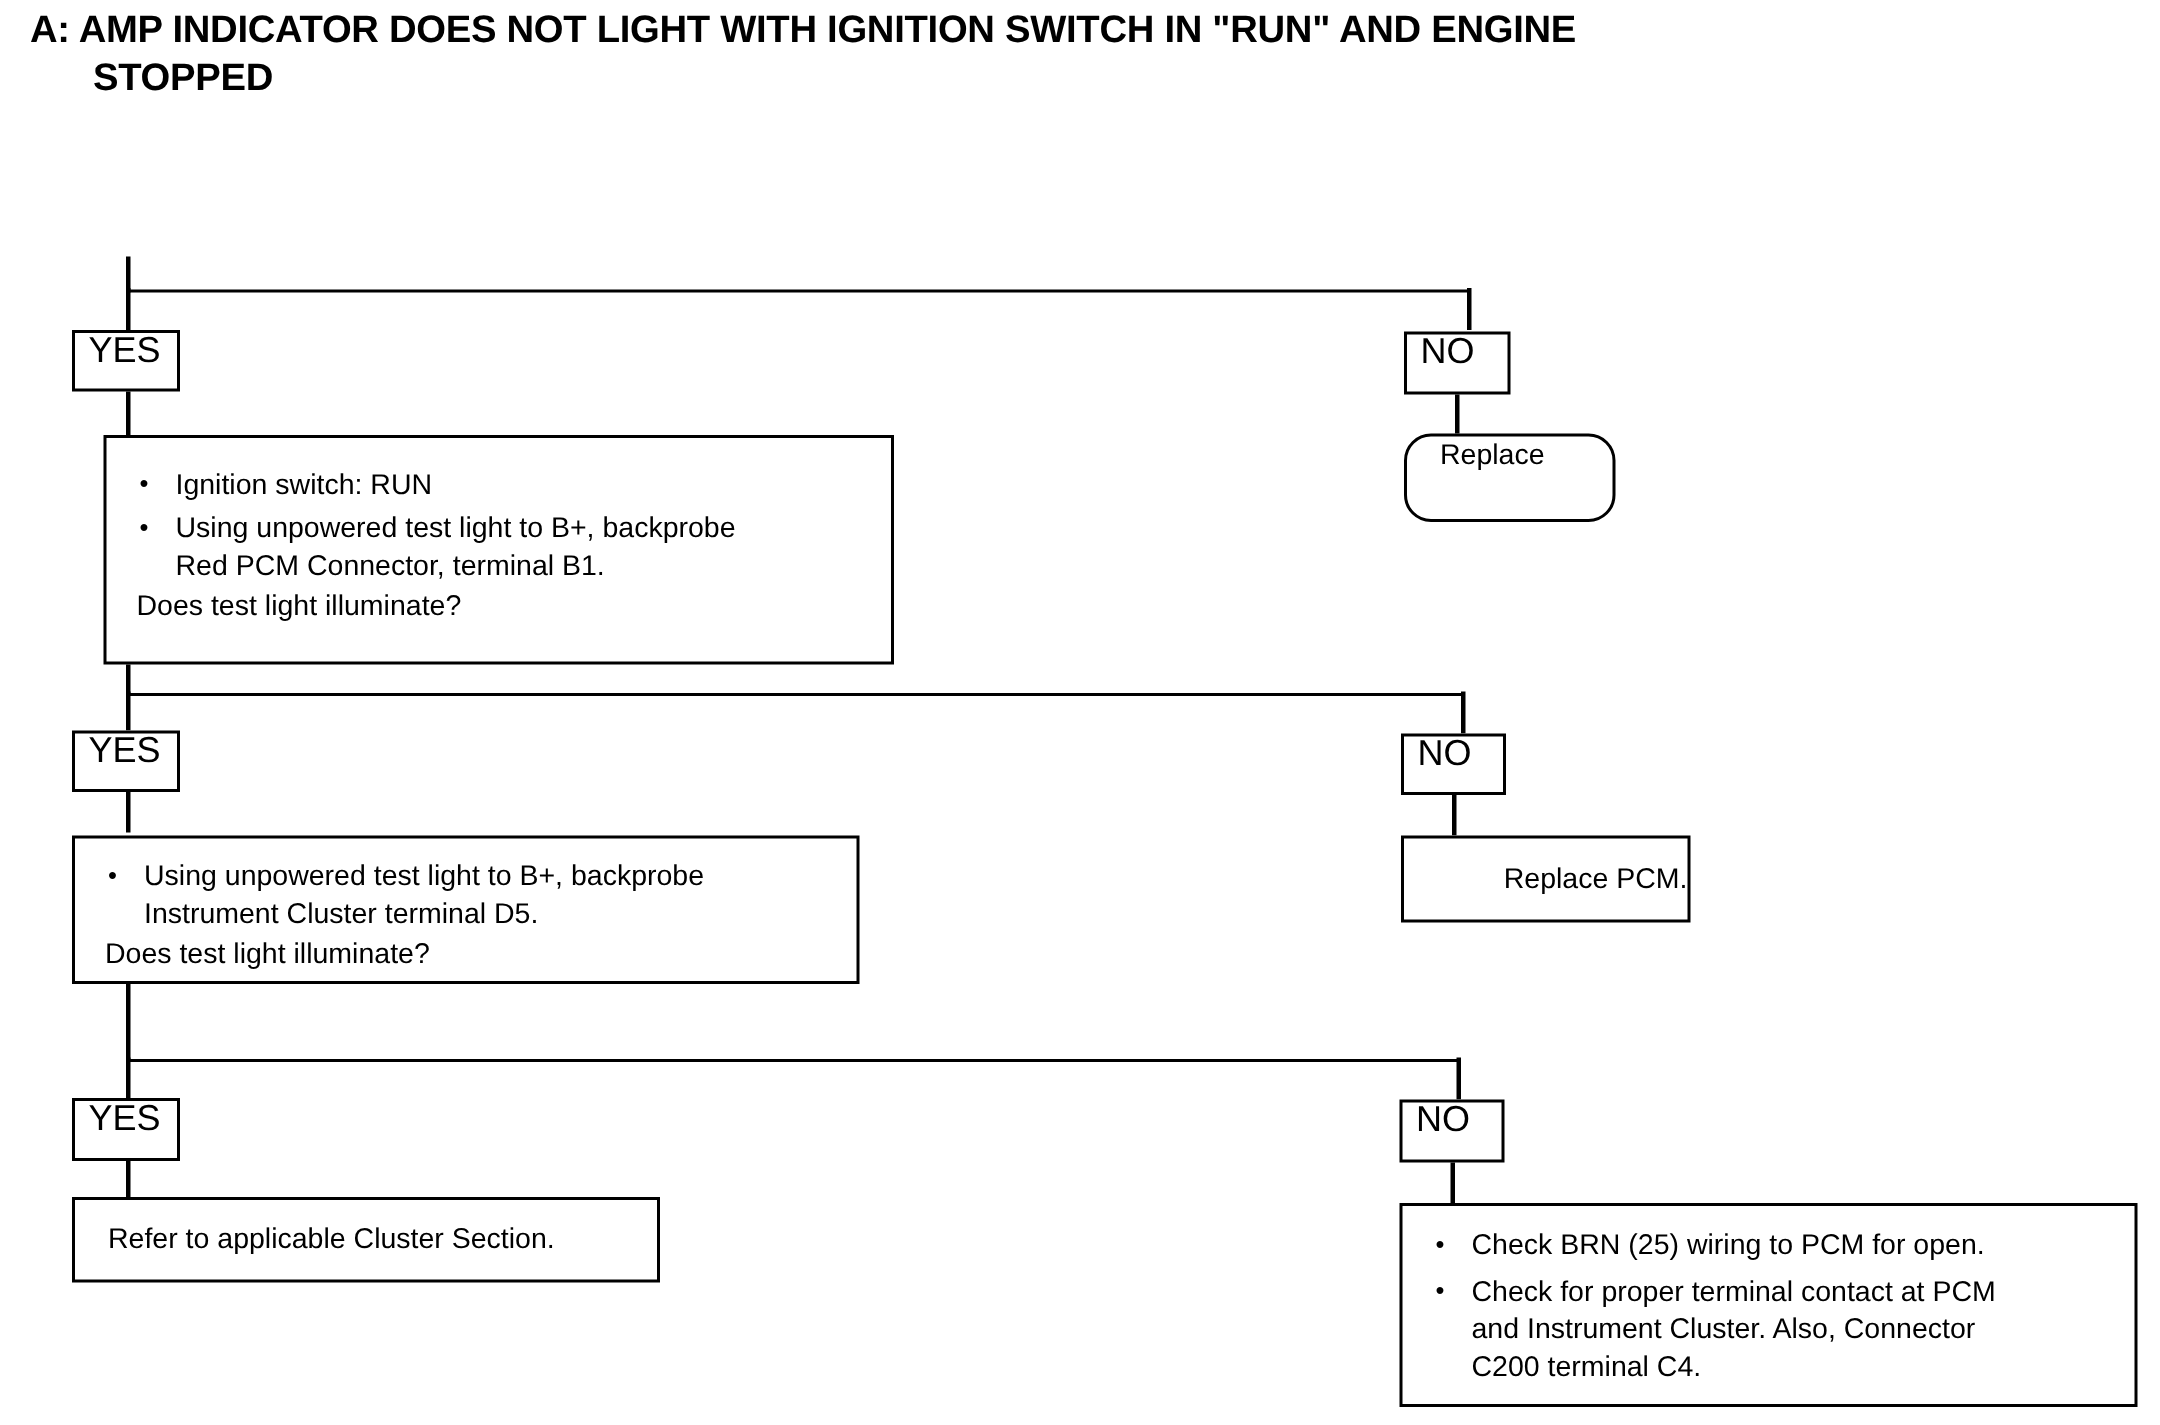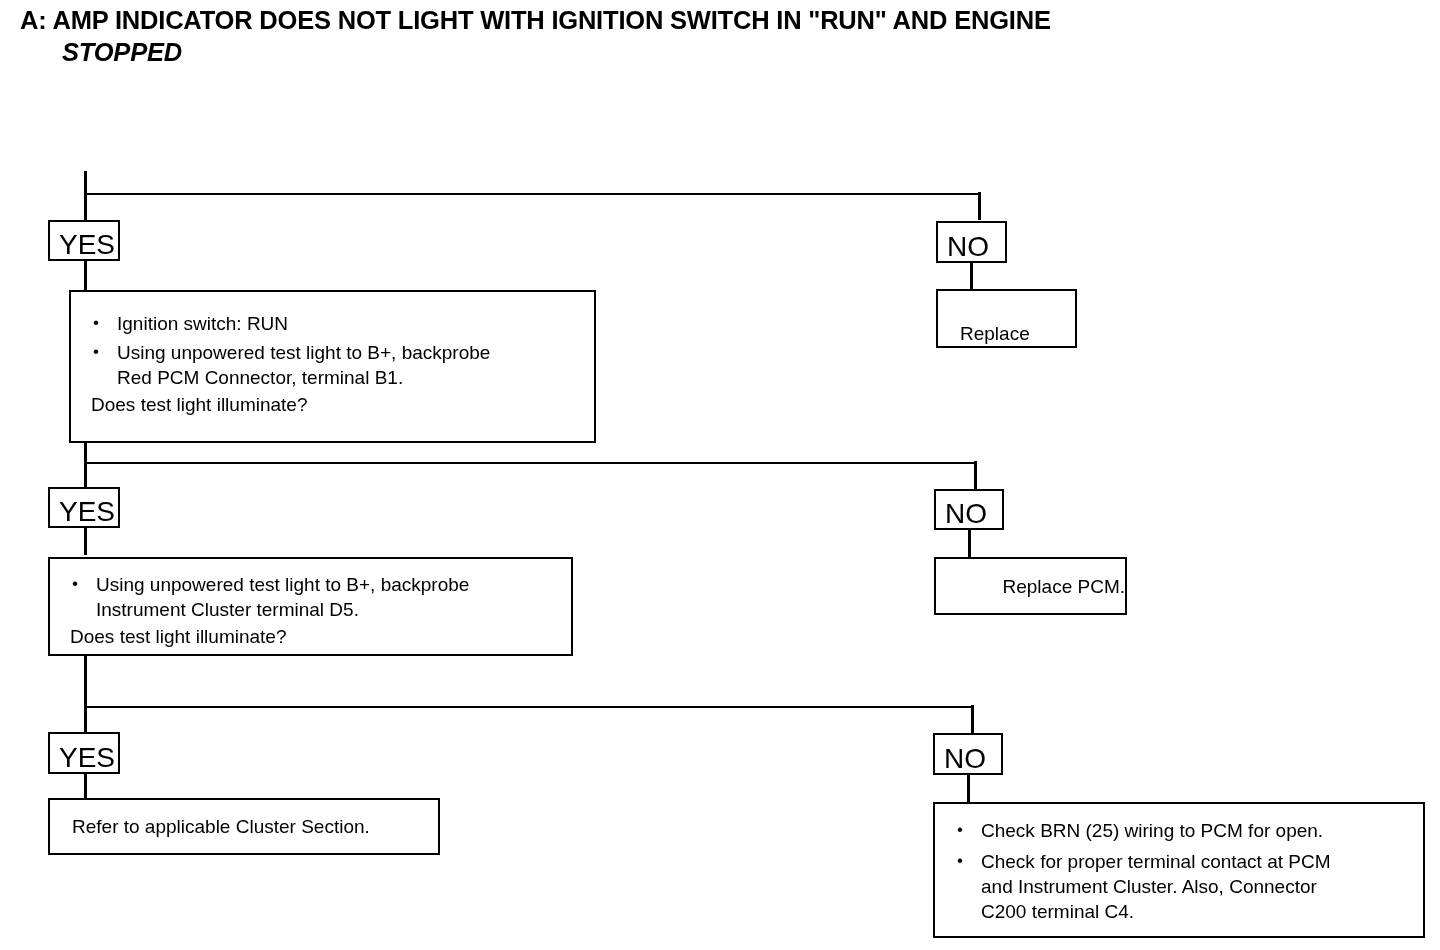--- a/index.html
+++ b/index.html
@@ -33,43 +33,42 @@
     font-size: 25.5px;
     font-weight: bold;
     line-height: 32px;
     letter-spacing: -0.2px;
     color: #000;
     font-family: "Liberation Sans", sans-serif;
   }
   .title .l2 {
     display: block;
     padding-left: 42px;
-    font-style: italic;
   }
 
   
   .box {
     position: absolute;
     box-sizing: border-box;
     border: 2.5px solid #000;
     background: #fff;
     font-size: 19px;
     line-height: 25px;
     color: #000;
   }
 
   .gate {
     position: absolute;
     box-sizing: border-box;
     border: 2.5px solid #000;
     background: #fff;
-    font-size: 28px;
+    font-size: 24px;
     line-height: 1;
     display: flex;
-    align-items: flex-end;
+    align-items: flex-start;
     justify-content: flex-start;
     padding-left: 9px;
     color: #000;
   }
 
   
   ul.bullets {
     margin: 0;
     padding: 0;
     list-style: none;
@@ -127,21 +126,21 @@
     <span>YES</span>
   </div>
 
   <div class="gate" style="left:924px; top:221px; width:71px; height:42px;">
     <span>NO</span>
   </div>
 
   <div class="vline" style="left:72px; top:261px; height:29px;"></div>
   <div class="vline" style="left:958px; top:263px; height:26px;"></div>
 
-  <div class="box" style="left:924px; top:289px; width:141px; height:59px; display:flex; align-items:flex-end;">
+  <div class="box" style="left:924px; top:289px; width:141px; height:59px; display:flex; align-items:flex-start;border-radius:18px;">
     <span class="plain">Replace</span>
   </div>
 
   <div class="box" style="left:36px; top:290px; width:527px; height:153px; padding-top:19px;margin-left:21px;">
     <ul class="bullets">
       <li>Ignition switch:  RUN</li>
       <li style="margin-bottom:2px;">
         <span>Using  unpowered  test  light  to  B+,  backprobe</span><br>
         <span>Red PCM Connector, terminal B1.</span>
       </li>

